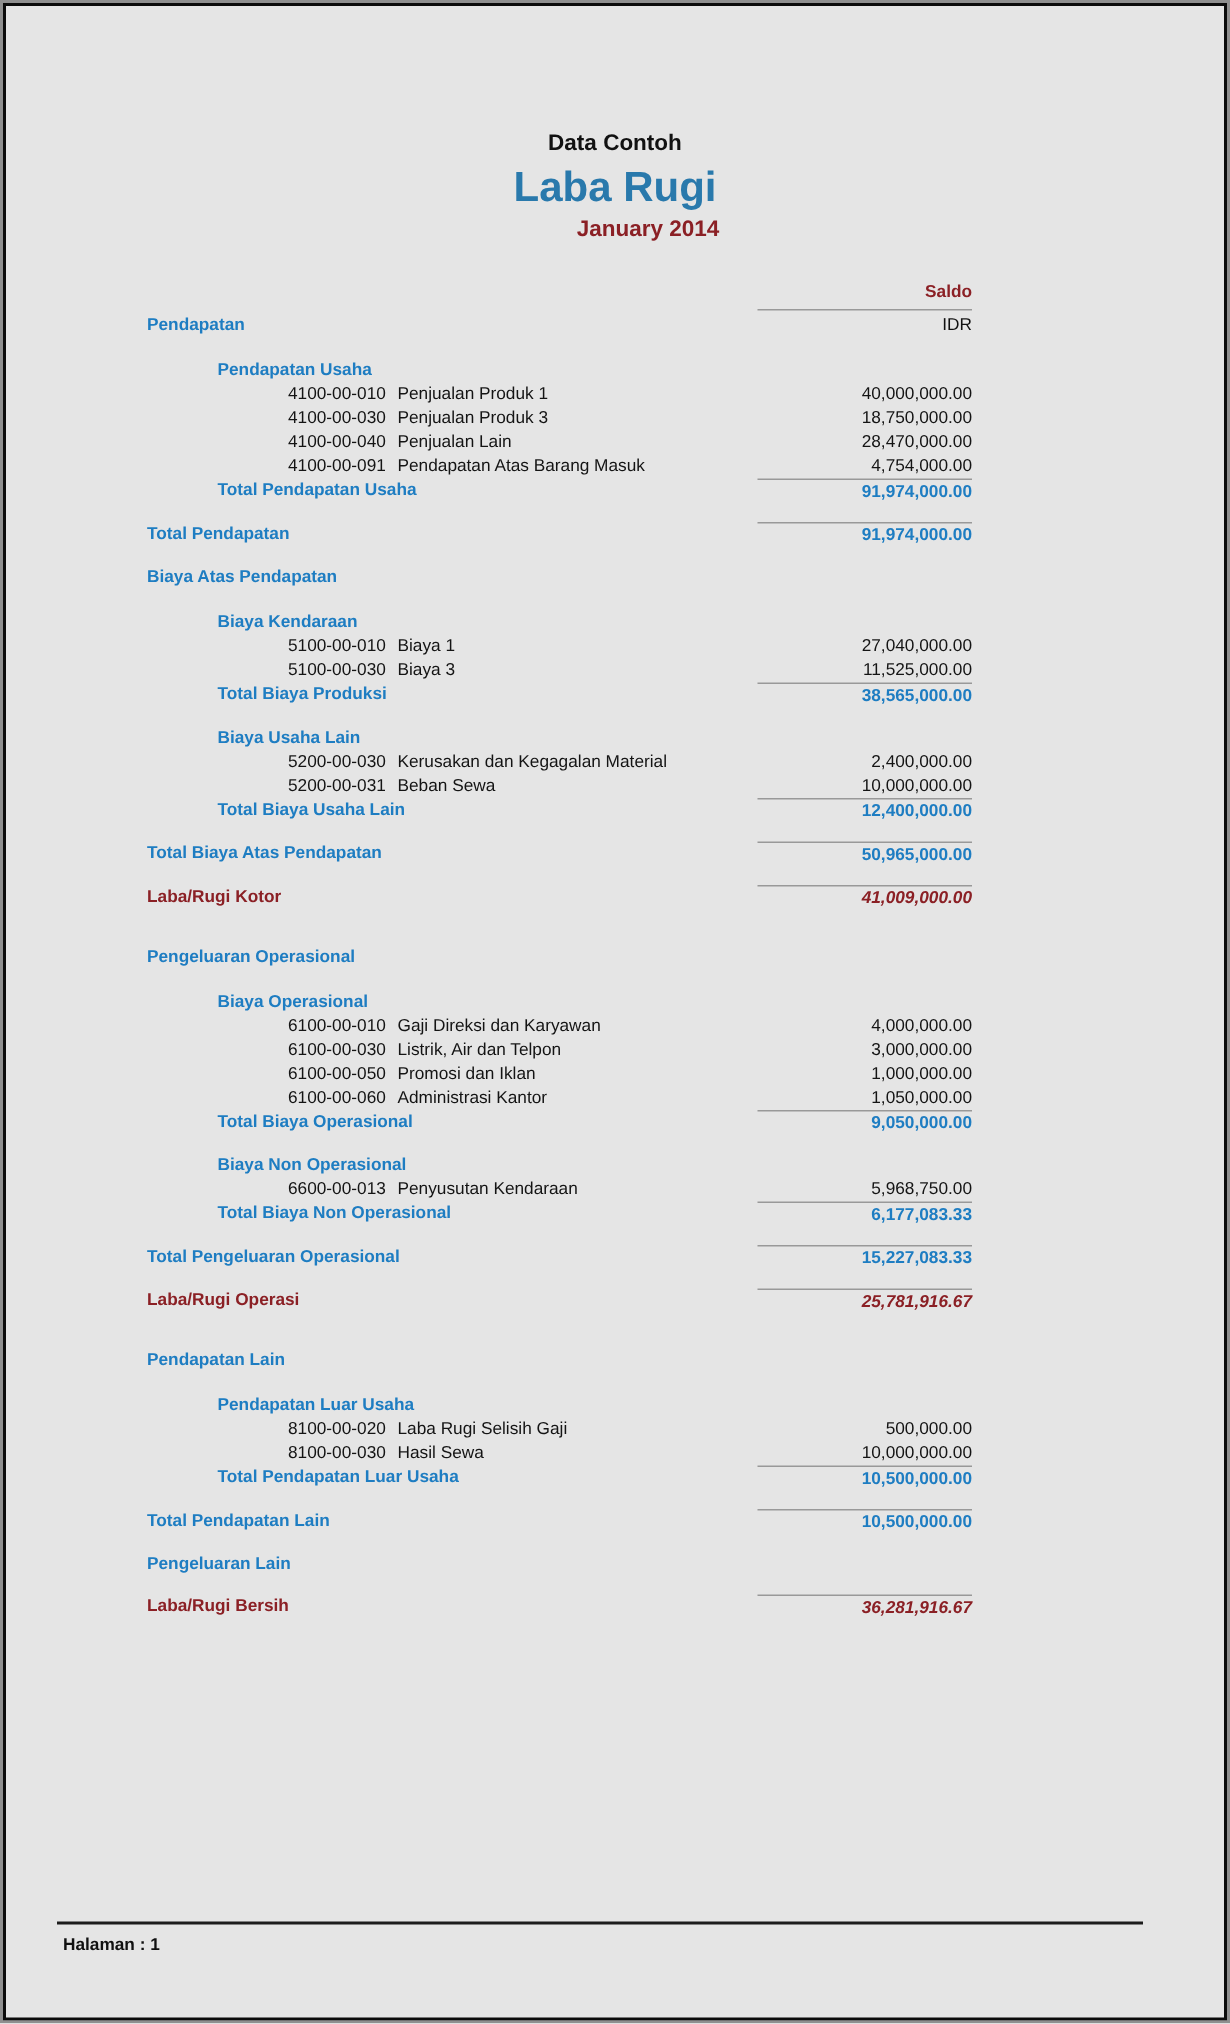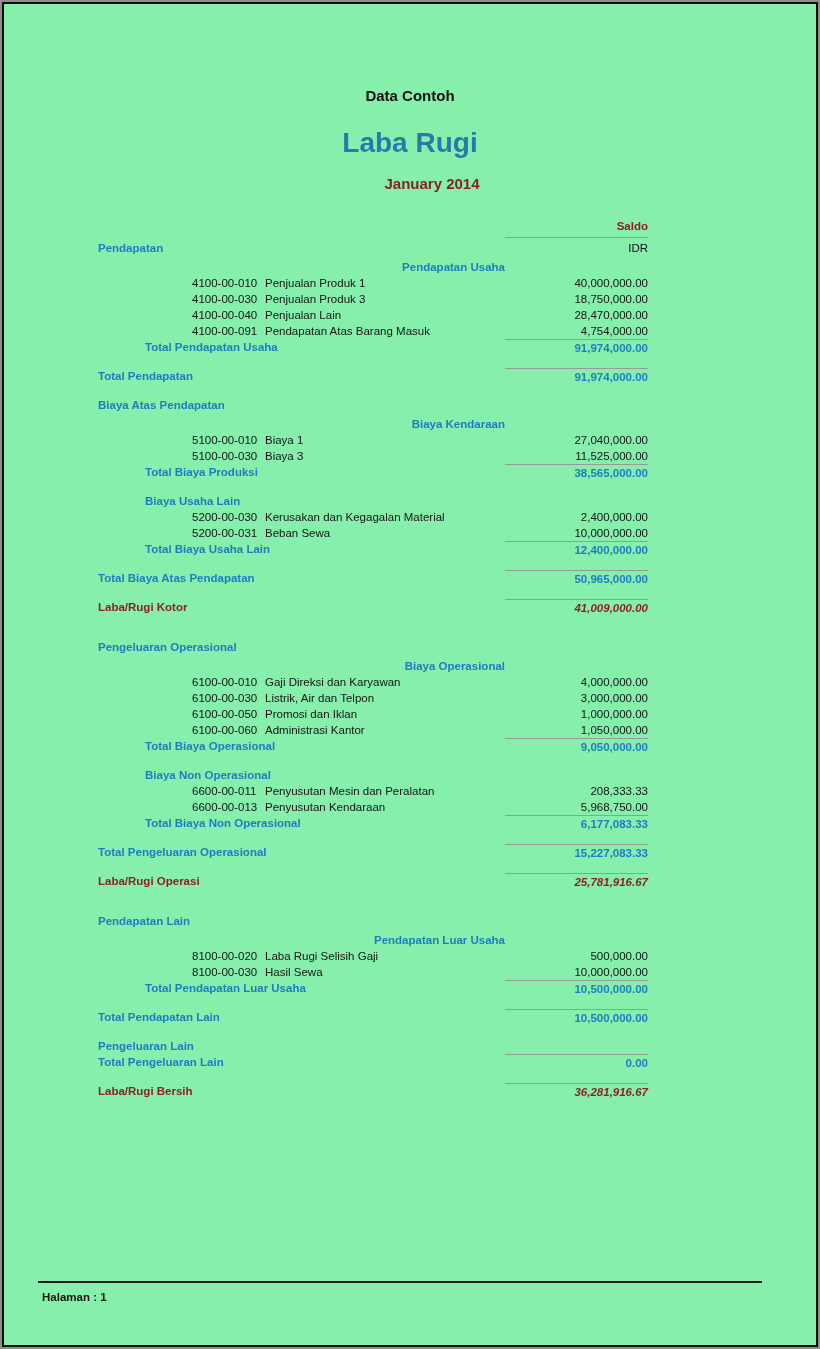--- a/index.html
+++ b/index.html
@@ -10,31 +10,31 @@
     --ink:#141414;
   }
   *{box-sizing:border-box;}
   html,body{margin:0;padding:0;background:#ffffff;}
   body{font-family:"Liberation Sans", sans-serif;color:var(--ink);}
   .page{
     position:relative;width:820px;height:1349px;
     border:2px solid #8f8f8f;background:#fff;
   }
   .page-inner{
-    position:absolute;inset:0;border:2px solid #0b0b0b;background:#86efac;overflow:hidden;
+    position:absolute;inset:0;border:2px solid #0b0b0b;background:#e5e5e5;overflow:hidden;
   }
   
   .hdr{text-align:center;}
   .company{margin-top:84px;font-size:15px;line-height:16px;font-weight:700;color:#111;}
-  .title{margin-top:23px;font-size:28px;line-height:32px;font-weight:700;color:var(--title-blue);}
-  .period{margin-top:17px;font-size:15px;line-height:16px;font-weight:700;color:var(--red);padding-left:44px;}
+  .title{margin-top:5px;font-size:28px;line-height:32px;font-weight:700;color:var(--title-blue);}
+  .period{margin-top:4px;font-size:15px;line-height:16px;font-weight:700;color:var(--red);padding-left:44px;}
   
   .report{margin:26px 168px 0 94px;font-size:11.5px;}
   .row{display:flex;align-items:flex-start;min-height:16px;line-height:16px;}
-  .gap-xs{margin-top:3px;text-align:right;}
+  .gap-xs{margin-top:14px;}
   .gap-s{margin-top:12px;}
   .gap-l{margin-top:23px;}
   .lbl{flex:1 1 auto;min-width:0;}
   .val{flex:0 0 143px;width:143px;text-align:right;}
   .h0 .lbl,.h1 .lbl,.t0 .lbl,.t1 .lbl{color:var(--blue);font-weight:700;}
   .h1 .lbl,.t1 .lbl{padding-left:47px;}
   .acct .lbl{display:flex;padding-left:94px;}
   .acct .code{flex:0 0 73px;width:73px;}
   .t0 .val,.t1 .val{color:var(--blue);font-weight:700;border-top:1px solid var(--rule);}
   .tr .lbl,.tr .val{color:var(--red);font-weight:700;}
@@ -202,27 +202,20 @@
         <div class="row t1">
           <div class="lbl">Total Biaya Operasional</div>
           <div class="val">9,050,000.00</div>
         </div>
         <div class="row h1 gap-s">
           <div class="lbl">Biaya Non Operasional</div>
           <div class="val"></div>
         </div>
         <div class="row acct">
           <div class="lbl">
-            <span class="code">6600-00-011</span>
-            <span class="name">Penyusutan Mesin dan Peralatan</span>
-          </div>
-          <div class="val">208,333.33</div>
-        </div>
-        <div class="row acct">
-          <div class="lbl">
             <span class="code">6600-00-013</span>
             <span class="name">Penyusutan Kendaraan</span>
           </div>
           <div class="val">5,968,750.00</div>
         </div>
         <div class="row t1">
           <div class="lbl">Total Biaya Non Operasional</div>
           <div class="val">6,177,083.33</div>
         </div>
         <div class="row t0 gap-s">
@@ -260,24 +253,20 @@
           <div class="val">10,500,000.00</div>
         </div>
         <div class="row t0 gap-s">
           <div class="lbl">Total Pendapatan Lain</div>
           <div class="val">10,500,000.00</div>
         </div>
         <div class="row h0 gap-s">
           <div class="lbl">Pengeluaran Lain</div>
           <div class="val"></div>
         </div>
-        <div class="row t0">
-          <div class="lbl">Total Pengeluaran Lain</div>
-          <div class="val">0.00</div>
-        </div>
         <div class="row tr gap-s">
           <div class="lbl">Laba/Rugi Bersih</div>
           <div class="val">36,281,916.67</div>
         </div>
       </div>
 
     <div class="footer-rule"></div>
     <div class="page-number">Halaman : 1</div>
 
   </div>

